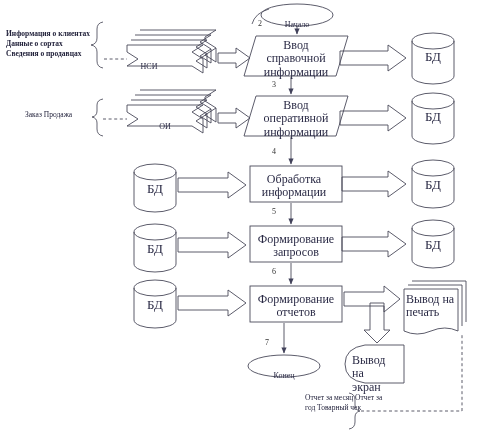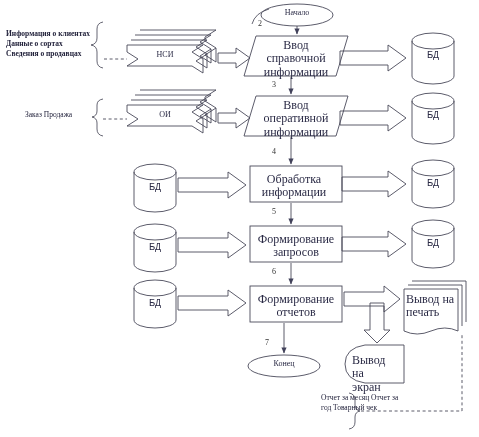--- a/index.html
+++ b/index.html
@@ -3,23 +3,23 @@
 <meta charset="utf-8">
 <style>
   html,body{margin:0;padding:0;background:#ffffff;}
   body{width:479px;height:437px;overflow:hidden;
        font-family:"Liberation Serif","DejaVu Serif",serif;color:#1a1a2e;}
   #diagram{position:relative;width:479px;height:437px;}
   svg#canvas{position:absolute;left:0;top:0;width:479px;height:437px;}
   .lbl{position:absolute;text-align:center;line-height:1.12;color:#2a2a45;
        font-family:"Liberation Serif","DejaVu Serif",serif;
        pointer-events:none;white-space:pre-line;}
-  .t7{font-size:10px;font-family:Liberation Mono, monospace;}
+  .t7{font-size:13px;}
   .t75{font-size:12px;}
-  .t8{font-size:8px;}
+  .t8{font-size:8px;margin-top:12px;}
   .num{position:absolute;font-size:8px;color:#333;}
   .leftblk{position:absolute;font-size:7.5px;line-height:1.35;text-align:left;color:#23233c;}
   .botblk{position:absolute;font-size:7.5px;line-height:1.35;text-align:left;color:#23233c;}
 </style>
 </head>
 <body>
 
 <div id="diagram">
 
   <svg id="canvas" viewBox="0 0 479 437">
@@ -141,21 +141,21 @@
 
   <div class="leftblk" style="left:6px;top:29px;width:88px;font-weight:bold;">Информация о
 клиентах
 Данные о сортах
 Сведения о
 продавцах</div>
 
   <div class="leftblk" style="left:14px;top:110px;width:80px;margin-left:11px;">Заказ
 Продажа</div>
 
-  <div class="lbl t8" style="left:140px;top:51px;width:50px;">НСИ</div>
+  <div class="lbl t8" style="left:124px;top:51px;width:50px;">НСИ</div>
   <div class="lbl t8" style="left:140px;top:111px;width:50px;">ОИ</div>
 
   <div class="lbl t8" style="left:272px;top:9px;width:50px;">Начало</div>
 
   <div class="num" style="left:258px;top:19px;">2</div>
   <div class="lbl t75" style="left:252px;top:39px;width:88px;">Ввод
 справочной
 информации</div>
 
   <div class="num" style="left:272px;top:80px;">3</div>
@@ -186,17 +186,17 @@
   <div class="lbl t7" style="left:134px;top:182px;width:42px;">БД</div>
   <div class="lbl t7" style="left:134px;top:242px;width:42px;">БД</div>
   <div class="lbl t7" style="left:134px;top:298px;width:42px;">БД</div>
 
   <div class="lbl t75" style="left:406px;top:293px;width:50px;text-align:left;">Вывод на
 печать</div>
 
   <div class="lbl t75" style="left:352px;top:354px;width:48px;text-align:left;">Вывод на
 экран</div>
 
-  <div class="botblk" style="left:321px;top:393px;width:80px;">Отчет за месяц
+  <div class="botblk" style="left:305px;top:393px;width:80px;">Отчет за месяц
 Отчет за год
 Товарный чек</div>
 
 </div>
 
 </body></html>

